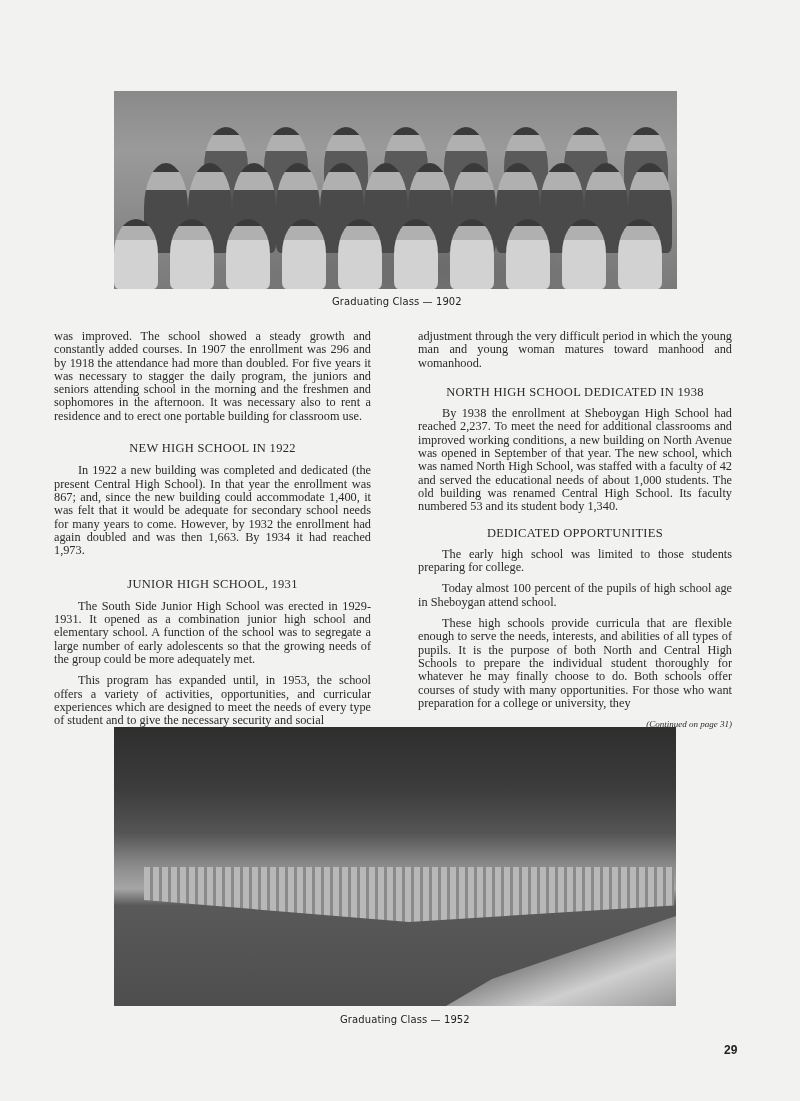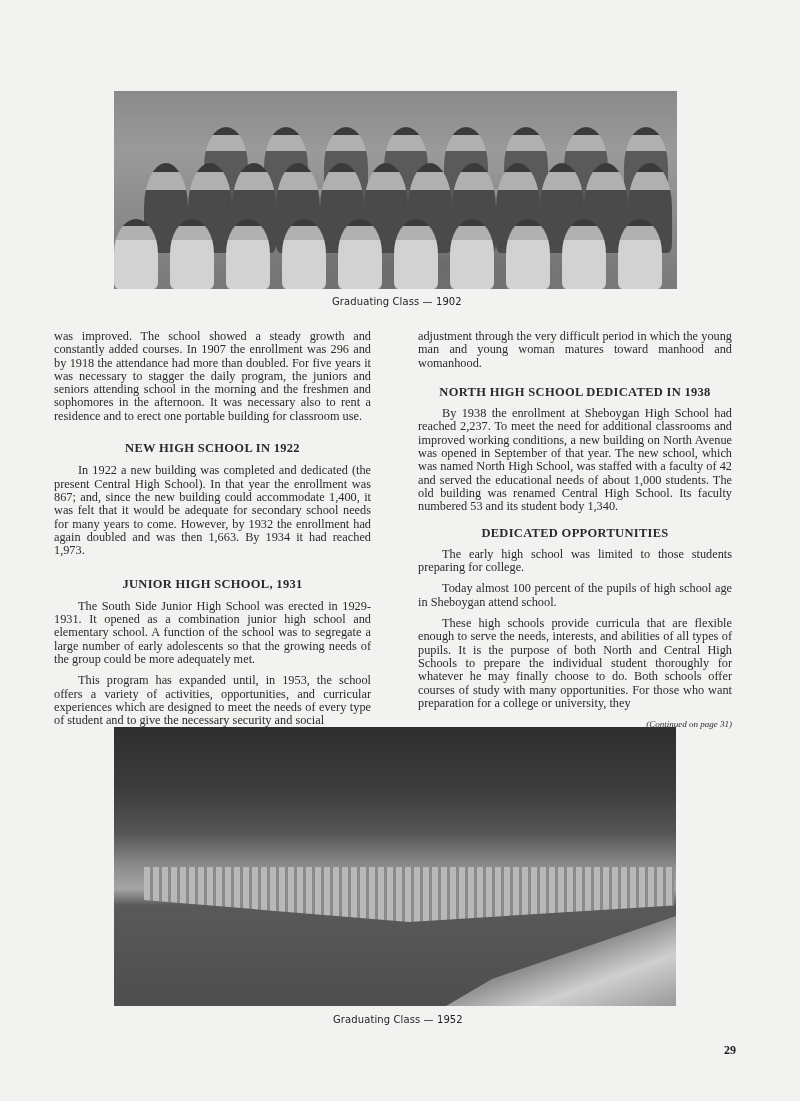--- a/index.html
+++ b/index.html
@@ -37,38 +37,38 @@
     position: absolute; left: 30px; top: 140px; width: 530px; height: 55px;
     background: repeating-linear-gradient(90deg, #b8b8b8 0 6px, #8a8a8a 6px 9px);
     clip-path: polygon(0 0, 100% 0, 100% 70%, 50% 100%, 0 60%);
   }
   .caption {
     position: absolute;
     font-family: "DejaVu Sans", "Liberation Sans", sans-serif;
     font-size: 10px; color: #1e1e1e; letter-spacing: 0.1px;
   }
   .cap1 { left: 332px; top: 296px; }
-  .cap2 { left: 333px; top: 1014px; }
+  .cap2 { left: 340px; top: 1014px; }
   .col {
     position: absolute;
     font-size: 12.3px; line-height: 13.3px;
     text-align: justify;
   }
   .col p { margin: 8px; }
   .col .indent { text-indent: 24px; }
   .col h2 {
-    font-weight: bold; font-size: 12.5px; letter-spacing: 0.3px;
+    font-weight: normal; font-size: 12.5px; letter-spacing: 0.3px;
     text-align: center; margin: 0;
   }
   .left { left: 46px; top: 322px; width: 333px; }
   .right { left: 410px; top: 322px; width: 330px; }
   .cont { text-align: right; font-style: italic; font-size: 9px; margin-top: 1px; }
   .page-num {
     position: absolute; left: 724px; top: 1043px;
-    font-family: Liberation Serif, serif; font-weight: bold; font-size: 12px; color: #222;
+    font-family: Liberation Sans, sans-serif; font-weight: bold; font-size: 12px; color: #222;
   }
 </style>
 </head>
 <body>
 
 <div class="photo photo1">
     <div class="person" style="left: 90px; top: 36px; width: 44px; height: 80px; background: linear-gradient(rgb(58, 58, 58) 0px, rgb(58, 58, 58) 10%, rgb(176, 176, 176) 10%, rgb(176, 176, 176) 30%, rgb(90, 90, 90) 30%, rgb(90, 90, 90) 100%);"></div>
     <div class="person" style="left: 150px; top: 36px; width: 44px; height: 80px; background: linear-gradient(rgb(58, 58, 58) 0px, rgb(58, 58, 58) 10%, rgb(176, 176, 176) 10%, rgb(176, 176, 176) 30%, rgb(90, 90, 90) 30%, rgb(90, 90, 90) 100%);"></div>
     <div class="person" style="left: 210px; top: 36px; width: 44px; height: 80px; background: linear-gradient(rgb(58, 58, 58) 0px, rgb(58, 58, 58) 10%, rgb(176, 176, 176) 10%, rgb(176, 176, 176) 30%, rgb(90, 90, 90) 30%, rgb(90, 90, 90) 100%);"></div>
     <div class="person" style="left: 270px; top: 36px; width: 44px; height: 80px; background: linear-gradient(rgb(58, 58, 58) 0px, rgb(58, 58, 58) 10%, rgb(176, 176, 176) 10%, rgb(176, 176, 176) 30%, rgb(90, 90, 90) 30%, rgb(90, 90, 90) 100%);"></div>

